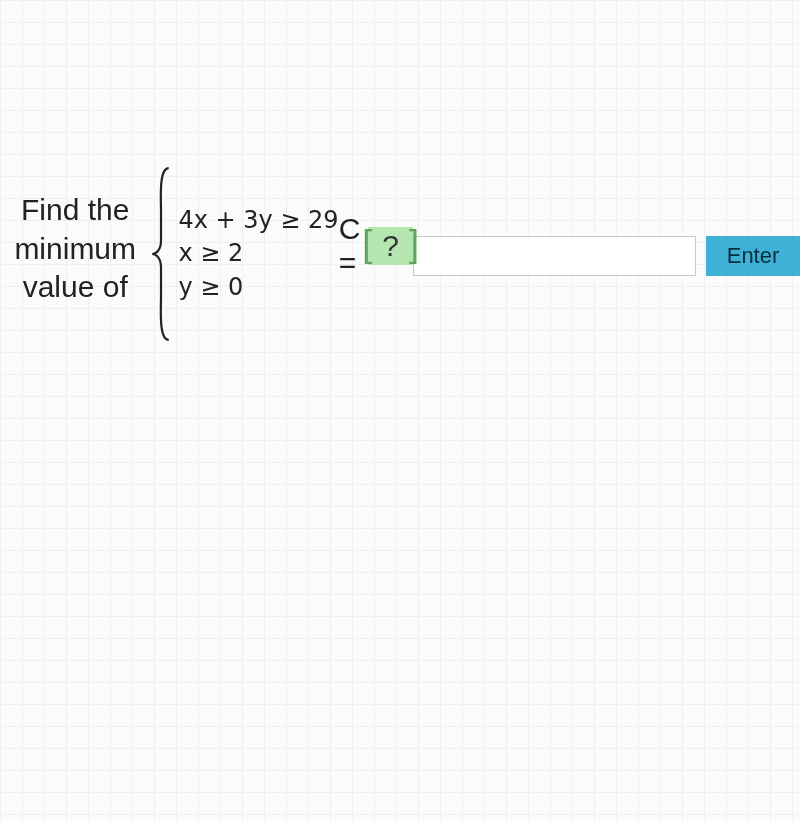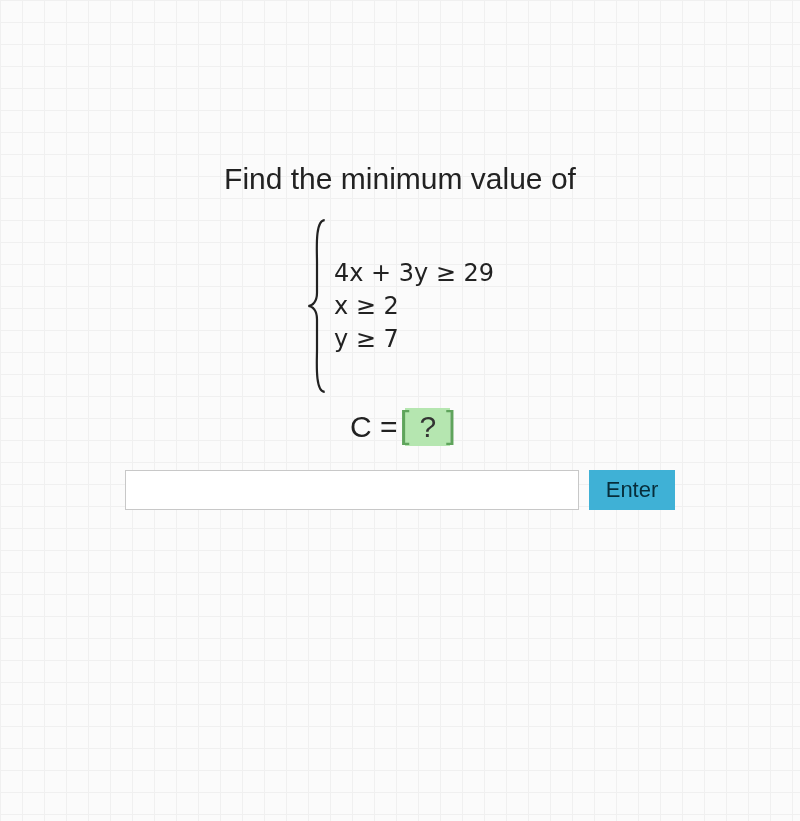--- a/index.html
+++ b/index.html
@@ -13,21 +13,21 @@
     font-family: Arial, Helvetica, sans-serif;
     display: flex;
     flex-direction: column;
     align-items: center;
     color: #222;
   }
   .content {
     margin-top: 160px;
     width: 100%;
     display: flex;
-    flex-direction: column;
+    flex-direction: row;
     align-items: center;
   }
   .prompt {
     text-align: center;
     font-size: 30px;
     line-height: 1.28;
     margin-bottom: 14px;
   }
   .constraints {
     display: flex;
@@ -93,21 +93,21 @@
   .answer-input {
     flex: 1;
     height: 40px;
     border: 1px solid #c8c8c8;
     background: #fff;
     font-size: 20px;
     padding: 0 8px;
     outline: none;
   }
   .enter-btn {
-    width: 86px;
+    width: 94px;
     height: 40px;
     background: #3fb1d6;
     border: none;
     color: #072d3a;
     font-size: 22px;
     cursor: pointer;
     display: flex;
     align-items: center;
     justify-content: center;
   }
@@ -123,21 +123,21 @@
 
   <div class="constraints">
     <div class="brace">
       <svg viewBox="0 0 20 160" preserveAspectRatio="none">
         <path d="M17 2 C8 2 10 30 10 40 L10 68 C10 76 6 80 2 80 C6 80 10 84 10 92 L10 120 C10 130 8 158 17 158" fill="none" stroke="#222" stroke-width="2"></path>
       </svg>
     </div>
     <div class="clist">
       <div class="row">4x + 3y ≥ 29</div>
       <div class="row">x ≥ 2</div>
-      <div class="row">y ≥ 7</div>
+      <div class="row">y ≥ 0</div>
     </div>
   </div>
 
   <div class="answer-line">
     <span>C =</span>
     <span class="answer-box">
       <span class="q">?</span>
     </span>
   </div>
 

